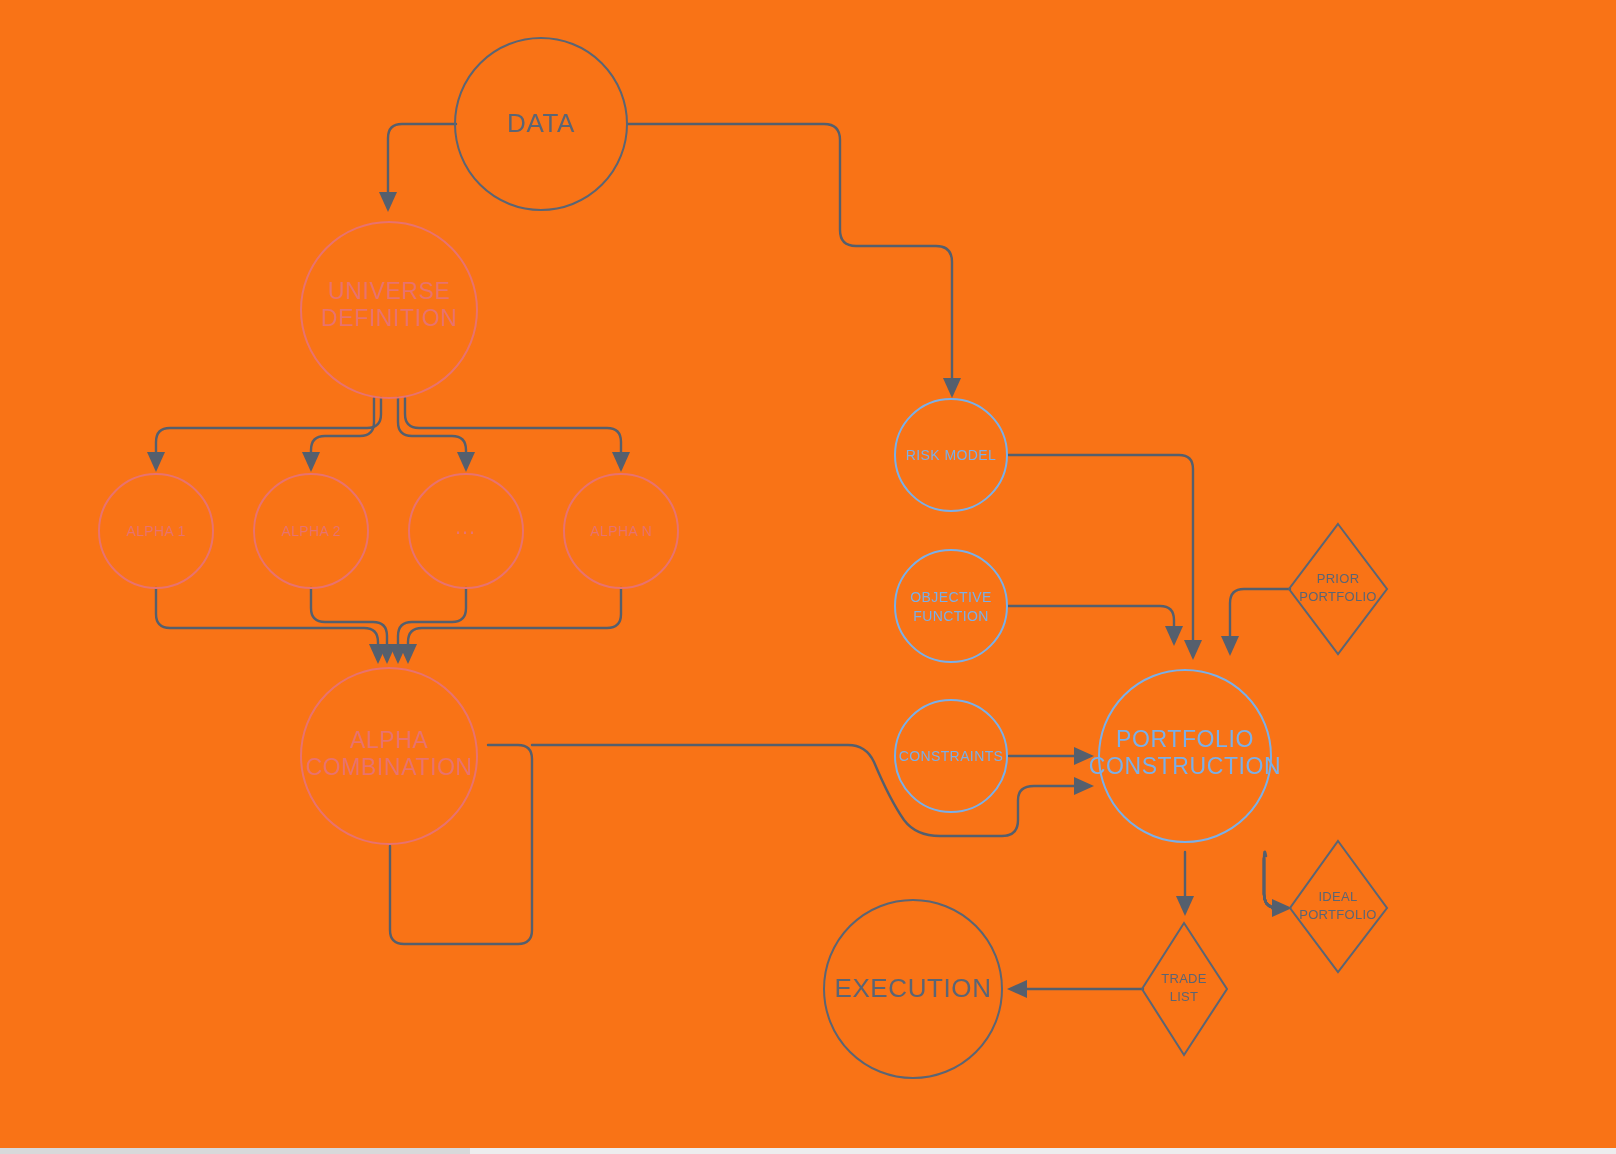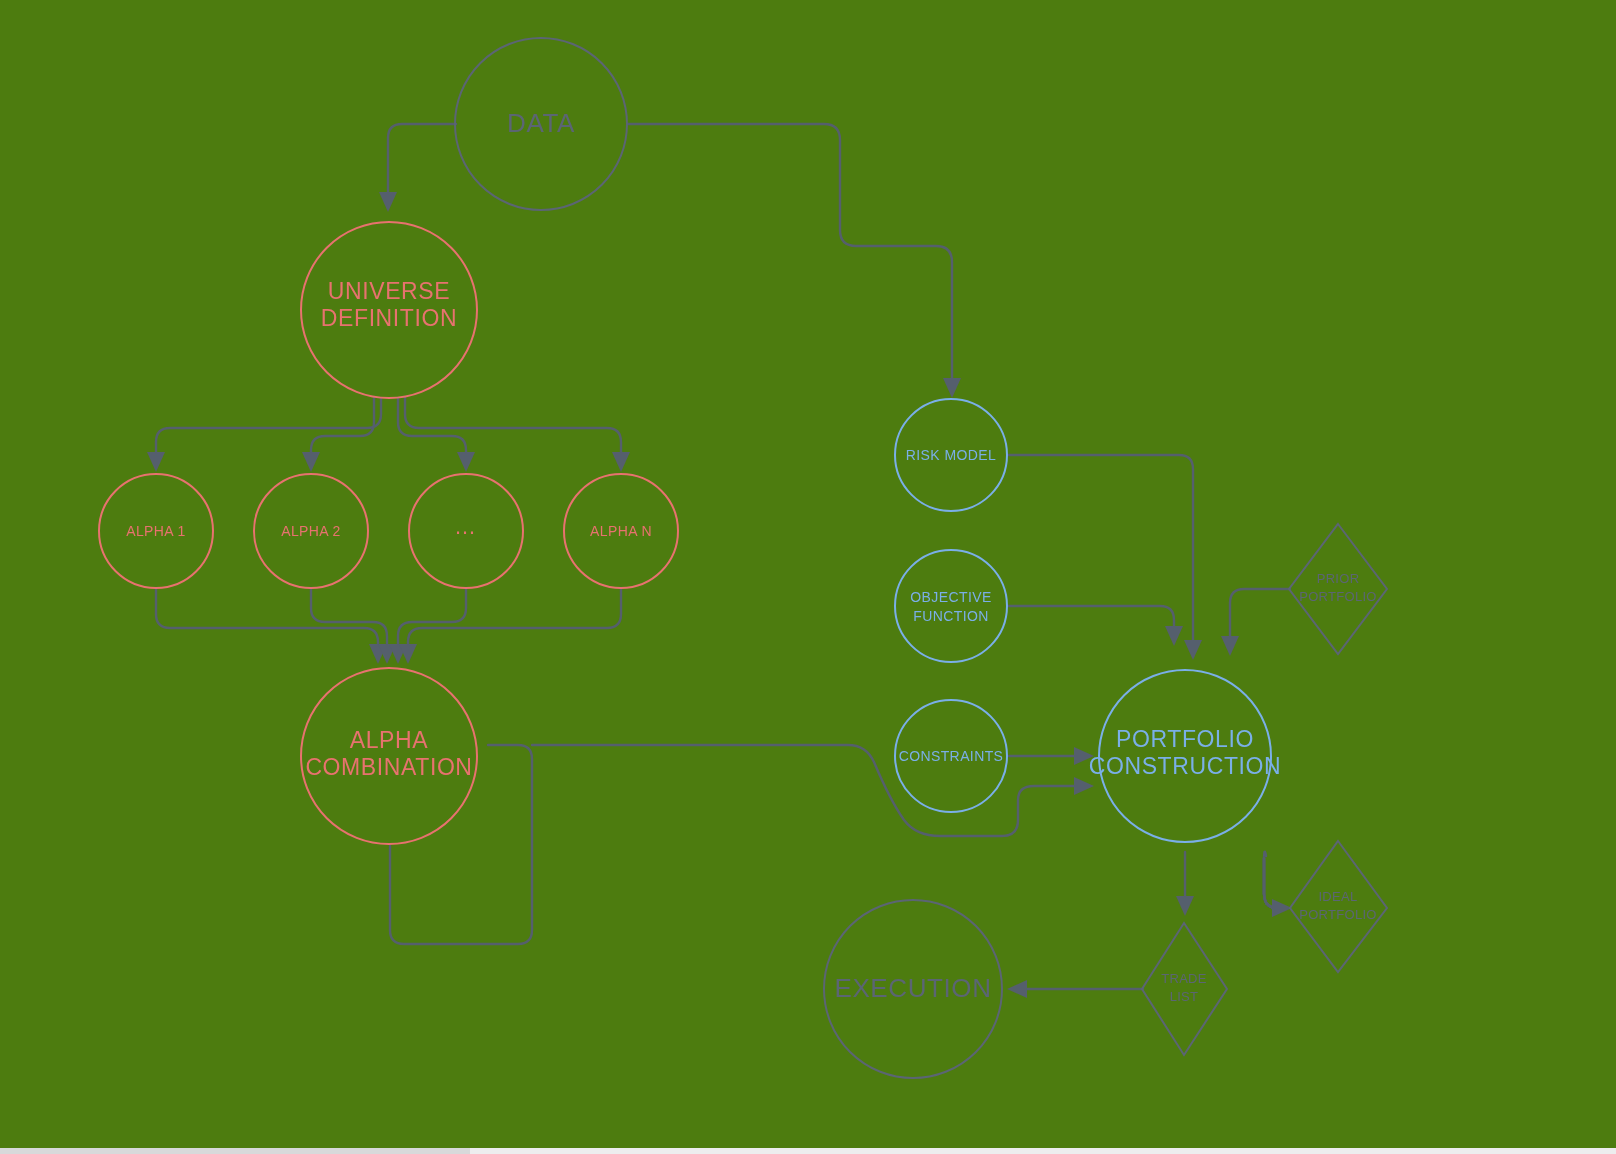--- a/index.html
+++ b/index.html
@@ -10,21 +10,21 @@
   body {
     width: 1616px;
     height: 1154px;
     font-family: "Liberation Sans", sans-serif;
     overflow: hidden;
   }
   #diagram-root {
     position: relative;
     width: 1616px;
     height: 1154px;
-    background: #4d7c0f;
+    background: #f97316;
   }
   svg#flow {
     position: absolute;
     top: 0;
     left: 0;
     width: 1616px;
     height: 1154px;
     display: block;
   }
   .node-circle {

